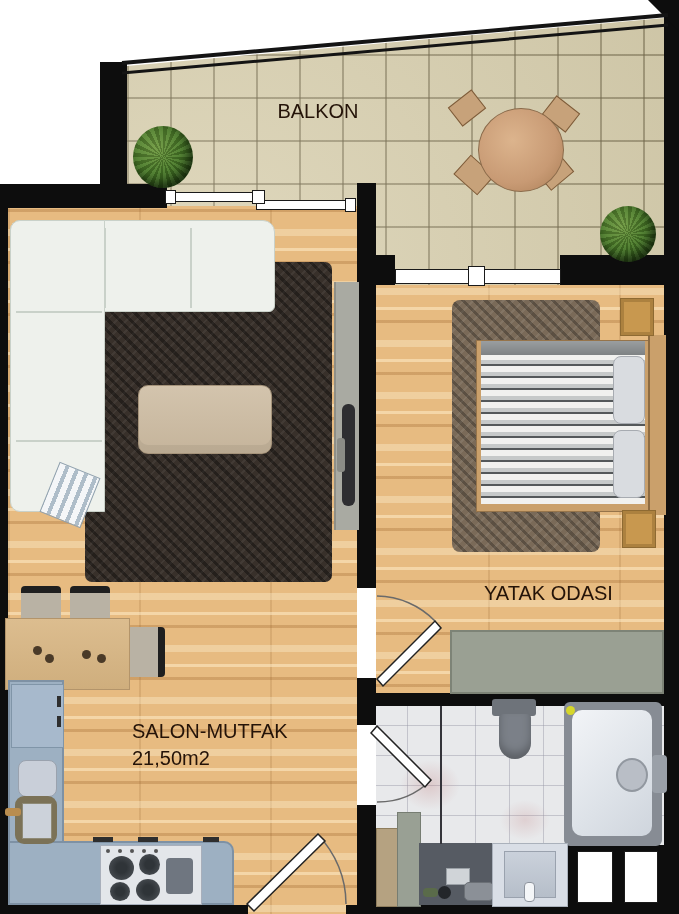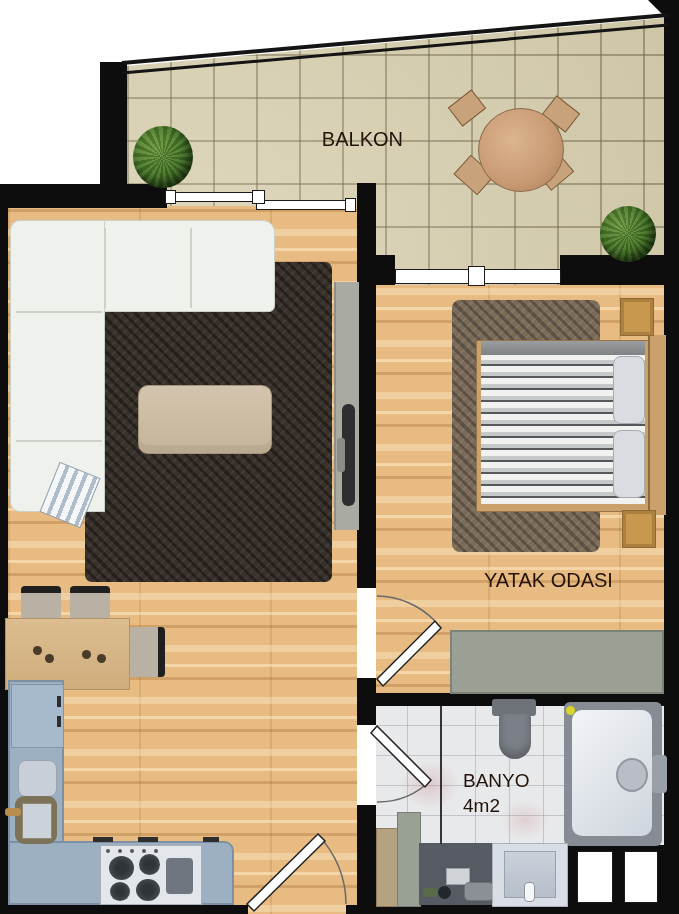--- a/index.html
+++ b/index.html
@@ -183,24 +183,24 @@
     <path d="M 318 835 A 99 99 0 0 1 346 904" fill="none" stroke="#6a6a6a" stroke-width="1.5"></path>
     <polygon points="247,904 318,834 325,841 254,911" fill="#ffffff" stroke="#222" stroke-width="1.5"></polygon>
 
     <path d="M 435 621 A 82 82 0 0 0 377 596" fill="none" stroke="#6a6a6a" stroke-width="1.5"></path>
     <polygon points="377,679 435,621 441,628 383,686" fill="#ffffff" stroke="#222" stroke-width="1.5"></polygon>
 
     <path d="M 431 780 A 76 76 0 0 1 377 802" fill="none" stroke="#6a6a6a" stroke-width="1.5"></path>
     <polygon points="377,726 431,780 425,787 371,733" fill="#ffffff" stroke="#222" stroke-width="1.5"></polygon>
   </svg>
 
-  <div class="abs room-label" style="left:233px;top:98px;width:170px;text-align:right;margin-top:28px;">
+  <div class="abs room-label" style="left:233px;top:98px;width:170px;text-align:center;">
     <span>BALKON</span>
   </div>
-  <div class="abs room-label" style="left:484px;top:567px;">
+  <div class="abs room-label" style="left:484px;top:580px;">
     <span>YATAK ODASI</span>
   </div>
-  <div class="abs room-label" style="left:463px;top:768px;font-size:19px;line-height:25px;">
-    <span>BANYO</span>
-    <span>4m2</span>
+  <div class="abs room-label" style="left:132px;top:718px;">
+    <span>SALON-MUTFAK</span>
+    <span>21,50m2</span>
   </div>
 
 </div>
 
 </body></html>

